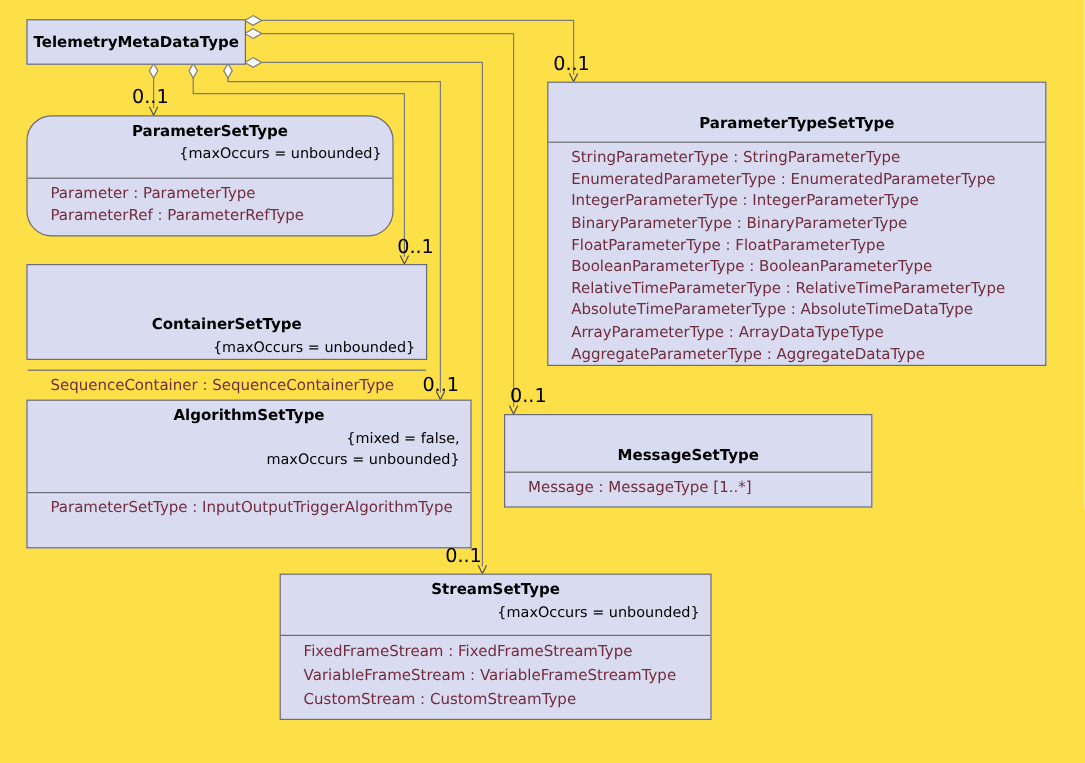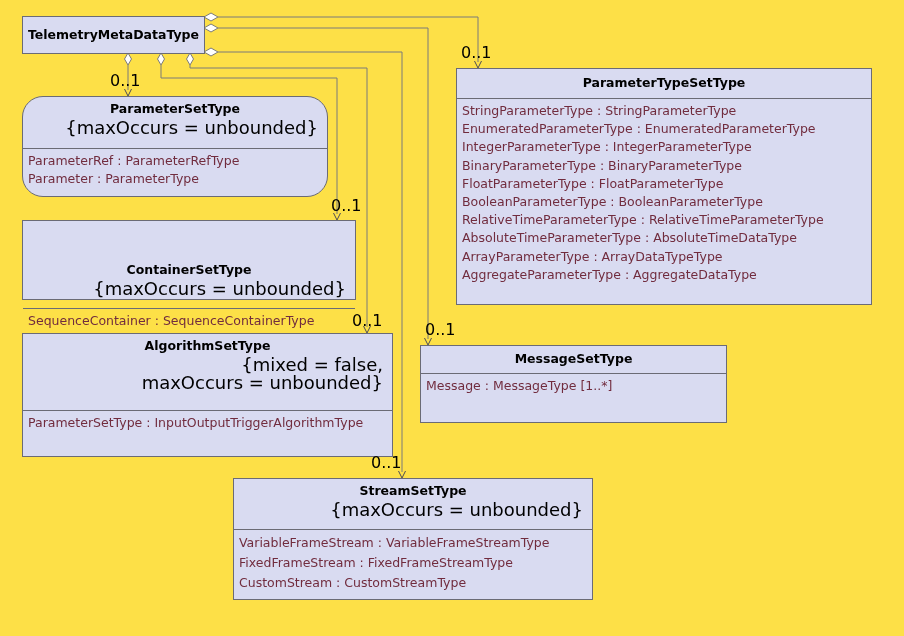--- a/index.html
+++ b/index.html
@@ -12,44 +12,44 @@
     position:absolute;box-sizing:border-box;
     background:var(--box-fill,#d9dbf1);
     border:1px solid var(--box-border,#6b6b75);
     color:#000;
   }
   .cls-hdr{box-sizing:border-box;overflow:hidden;}
   .cls-title{
     font-weight:bold;font-size:12.5px;line-height:15px;text-align:center;
     padding-top:4px;white-space:nowrap;
   }
-  .cls-constraints{font-size:18px;text-align:right;padding-right:9px;margin-top:3px;}
+  .cls-constraints{font-size:12px;text-align:right;padding-right:9px;margin-top:3px;}
   .constraint-line{line-height:18px;white-space:nowrap;}
   .cls-body{
     box-sizing:border-box;
     border-top:1px solid var(--box-border,#6b6b75);
-    padding:3px 0 0 5px;
+    padding:3px 0 0 19px;
     font-size:12.5px;color:var(--attr-text,#712c3e);
   }
   .attr-row{line-height:18.2px;white-space:nowrap;}
 
   
   .b-tmdt{left:22px;top:16px;width:183px;height:38px;}
   .b-tmdt .cls-title{padding-top:10px;}
   .b-pst {left:22px;top:96px;width:306px;height:101px;border-radius:21px;}
   .b-pst  .cls-hdr{height:51px;}
   .b-cst {left:22px;top:220px;width:334px;height:80px;}
   .b-cst  .cls-hdr{height:50px;margin-top:37px;}
   .b-ast {left:22px;top:333px;width:371px;height:124px;}
   .b-ast  .cls-hdr{height:76px;}
   .b-ptst{left:456px;top:68px;width:416px;height:237px;}
-  .b-ptst .cls-hdr{height:29px;}
+  .b-ptst .cls-hdr{height:29px;margin-top:20px;}
   .b-ptst .cls-title{padding-top:6px;}
   .b-mst {left:420px;top:345px;width:307px;height:78px;}
-  .b-mst  .cls-hdr{height:27px;}
+  .b-mst  .cls-hdr{height:27px;margin-top:20px;}
   .b-mst  .cls-title{padding-top:5px;}
   .b-sst {left:233px;top:478px;width:360px;height:122px;}
   .b-sst  .cls-hdr{height:50px;}
   .b-sst  .attr-row{line-height:20px;}
 
   
   .mlabel{
     position:absolute;font-size:16px;line-height:11px;
     color:var(--label-text,#000);white-space:nowrap;
   }
@@ -103,22 +103,22 @@
   </div>
 
   <div class="cls b-pst">
     <div class="cls-hdr">
       <div class="cls-title">ParameterSetType</div>
       <div class="cls-constraints">
           <div class="constraint-line">{maxOccurs = unbounded}</div>
         </div>
     </div>
     <div class="cls-body">
+        <div class="attr-row">Parameter : ParameterType</div>
         <div class="attr-row">ParameterRef : ParameterRefType</div>
-        <div class="attr-row">Parameter : ParameterType</div>
       </div>
   </div>
 
   <div class="cls b-cst">
     <div class="cls-hdr">
       <div class="cls-title">ContainerSetType</div>
       <div class="cls-constraints">
           <div class="constraint-line">{maxOccurs = unbounded}</div>
         </div>
     </div>
@@ -168,22 +168,22 @@
   </div>
 
   <div class="cls b-sst">
     <div class="cls-hdr">
       <div class="cls-title">StreamSetType</div>
       <div class="cls-constraints">
           <div class="constraint-line">{maxOccurs = unbounded}</div>
         </div>
     </div>
     <div class="cls-body">
+        <div class="attr-row">FixedFrameStream : FixedFrameStreamType</div>
         <div class="attr-row">VariableFrameStream : VariableFrameStreamType</div>
-        <div class="attr-row">FixedFrameStream : FixedFrameStreamType</div>
         <div class="attr-row">CustomStream : CustomStreamType</div>
       </div>
   </div>
 
   <div class="mlabel l-pst">0..1</div>
   <div class="mlabel l-cst">0..1</div>
   <div class="mlabel l-ast">0..1</div>
   <div class="mlabel l-ptst">0..1</div>
   <div class="mlabel l-mst">0..1</div>
   <div class="mlabel l-sst">0..1</div>

